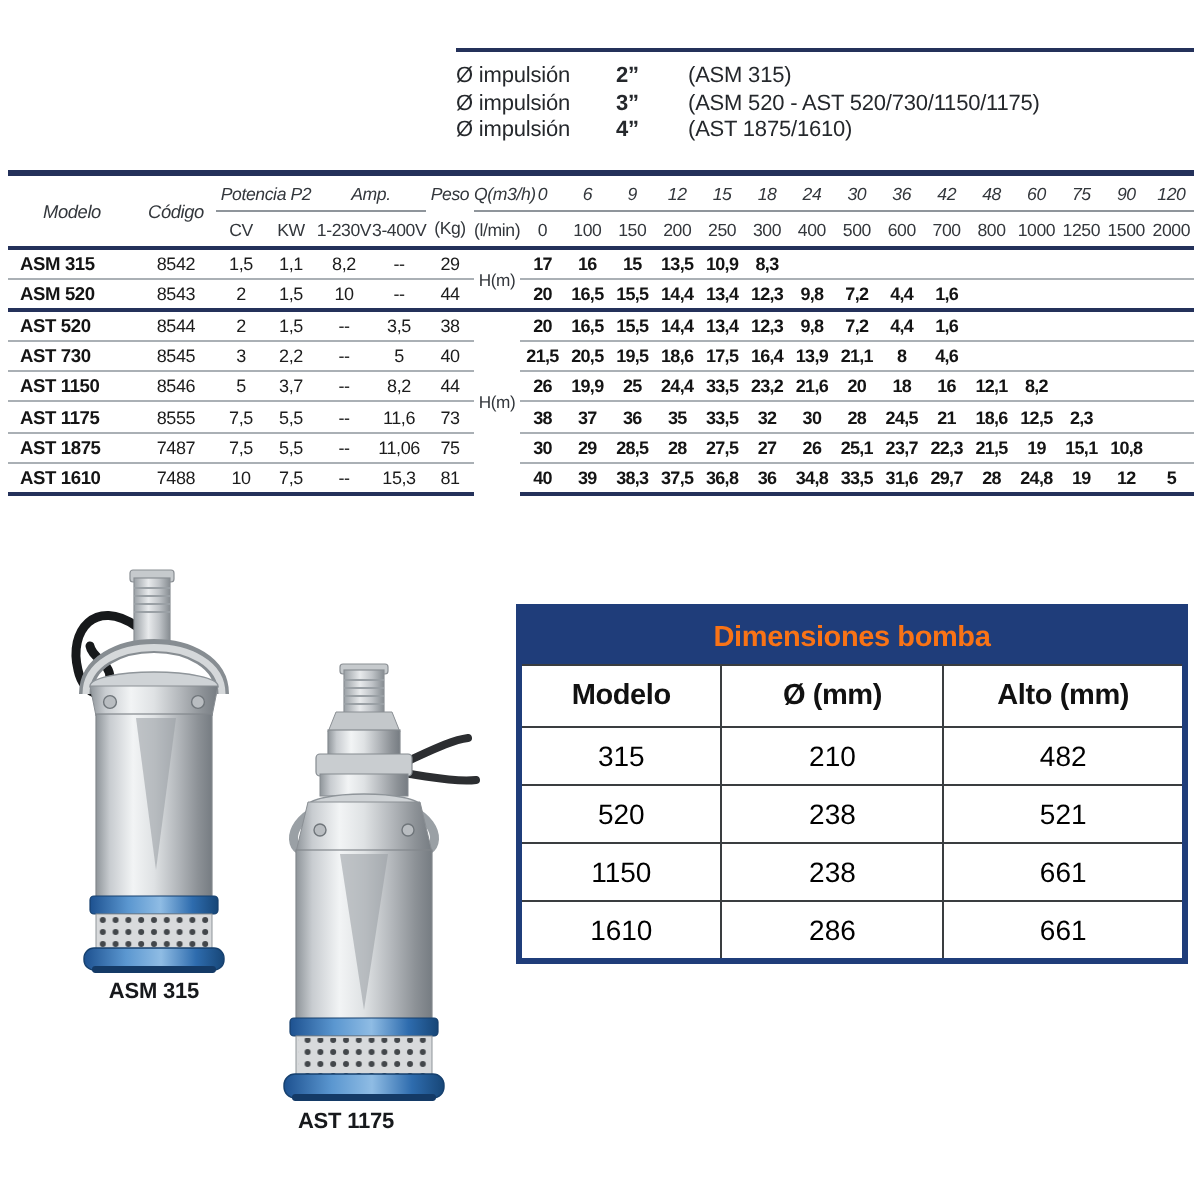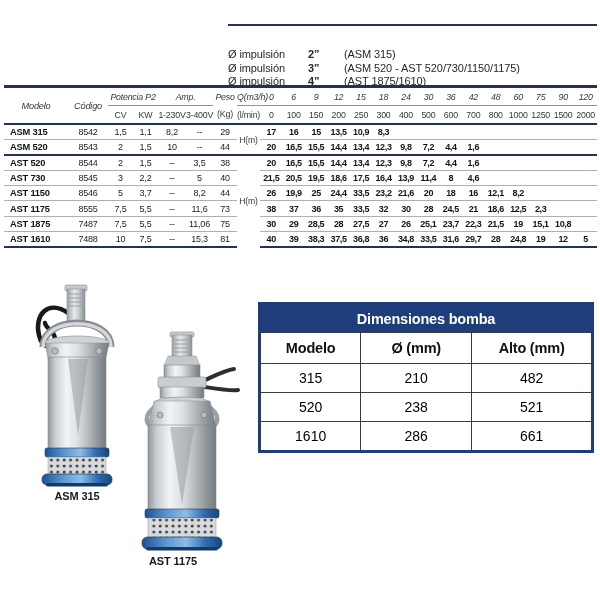--- a/index.html
+++ b/index.html
@@ -1,21 +1,21 @@
 <!DOCTYPE html>
 <html><head>
 <meta charset="utf-8">
 <style>
   html,body{margin:0;padding:0;}
   body{
     width:600px;height:600px;position:relative;background:#ffffff;
     font-family:"Liberation Sans", sans-serif;color:#1c1c1c;overflow:hidden;
   }
   
-  .imp-block{position:absolute;left:228px;top:24px;width:369px;border-top:2px solid #24315a;padding-top:22px;}
+  .imp-block{position:absolute;left:228px;top:24px;width:369px;border-top:2px solid #24315a;padding-top:6px;}
   .imp-row{display:flex;font-size:11px;line-height:13.5px;color:#25282c;letter-spacing:-0.1px;}
   .imp-label{width:80px;}
   .imp-size{width:36px;font-weight:bold;}
   
   table.main{position:absolute;left:4px;top:85px;width:593px;border-collapse:collapse;table-layout:fixed;}
   table.main th,table.main td{padding:0;margin:0;text-align:center;vertical-align:middle;white-space:nowrap;overflow:visible;}
   table.main thead th{font-weight:normal;font-size:8.8px;color:#33373c;height:17px;letter-spacing:-0.2px;}
   table.main tr.h1 th{border-top:3px solid #24315a;font-style:italic;}
   table.main .bb-thin{border-bottom:1px solid #8f959b;}
   table.main tr.h2 th{border-bottom:2px solid #24315a;}
@@ -27,21 +27,21 @@
   table.main tr.sep td{border-top:2.5px solid #24315a;}
   table.main tr.last td{border-bottom:2.5px solid #24315a;}
   
   .products{position:absolute;left:10px;top:283px;width:250px;height:290px;}
   .caption{position:absolute;font-size:11px;font-weight:bold;color:#17191c;text-align:center;letter-spacing:-0.1px;}
   .cap1{left:40px;top:490px;width:74px;}
   .cap2{left:132px;top:555px;width:82px;}
   
   table.dim{position:absolute;left:258px;top:302px;width:336px;border-collapse:collapse;border:3px solid #1f3d7a;background:#fff;}
   table.dim td,table.dim th{padding:0;text-align:center;}
-  table.dim .title-cell{background:#1f3d7a;color:#ffffff;font-weight:bold;font-size:14.5px;height:27px;letter-spacing:-0.2px;}
+  table.dim .title-cell{background:#1f3d7a;color:#f97316;font-weight:bold;font-size:14.5px;height:27px;letter-spacing:-0.2px;}
   table.dim th.colh{font-weight:bold;font-size:14.5px;color:#111;height:30px;border:1px solid #3a3d40;letter-spacing:-0.2px;}
   table.dim td.val{font-size:14px;color:#000000;height:28px;border:1px solid #3a3d40;}
 </style>
 </head>
 <body>
 
 <div class="imp-block">
   <div class="imp-row">
     <span class="imp-label">Ø impulsión</span>
     <span class="imp-size">2”</span>
@@ -201,21 +201,21 @@
       <td>--</td>
       <td>5</td>
       <td>40</td>
       <td class="fv">21,5</td>
       <td class="fv">20,5</td>
       <td class="fv">19,5</td>
       <td class="fv">18,6</td>
       <td class="fv">17,5</td>
       <td class="fv">16,4</td>
       <td class="fv">13,9</td>
-      <td class="fv">11,4</td>
+      <td class="fv">21,1</td>
       <td class="fv">8</td>
       <td class="fv">4,6</td>
       <td></td>
         <td></td>
         <td></td>
       <td></td>
         <td></td>
     </tr>
     <tr>
       <td class="modelo">AST 1150</td>
@@ -414,18 +414,23 @@
       <td class="val">315</td>
       <td class="val">210</td>
       <td class="val">482</td>
     </tr>
     <tr>
       <td class="val">520</td>
       <td class="val">238</td>
       <td class="val">521</td>
     </tr>
     <tr>
+      <td class="val">1150</td>
+      <td class="val">238</td>
+      <td class="val">661</td>
+    </tr>
+    <tr>
       <td class="val">1610</td>
       <td class="val">286</td>
       <td class="val">661</td>
     </tr>
   </tbody>
 </table>
 
 </body></html>

